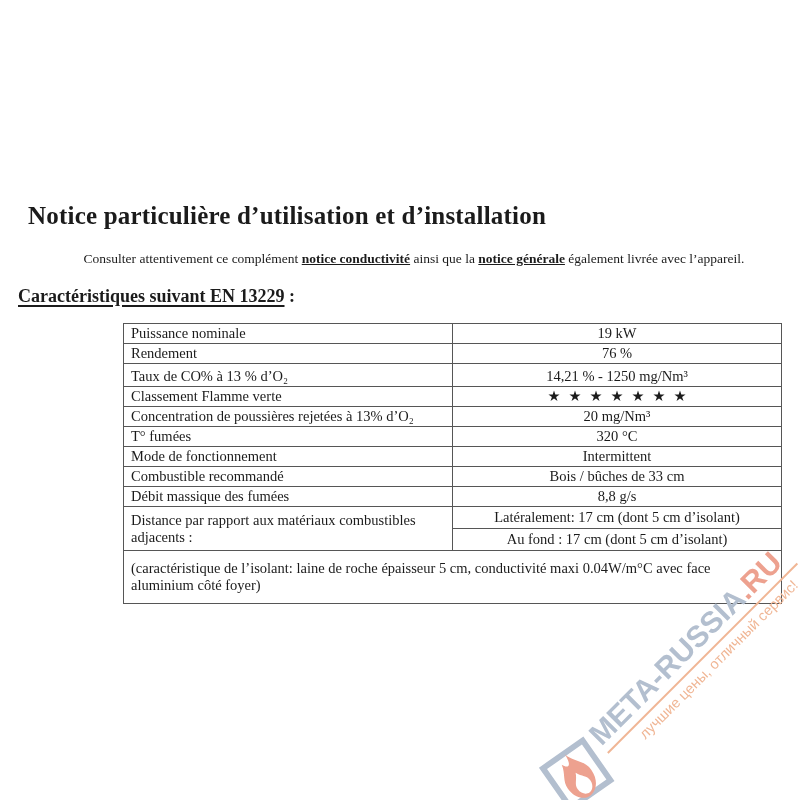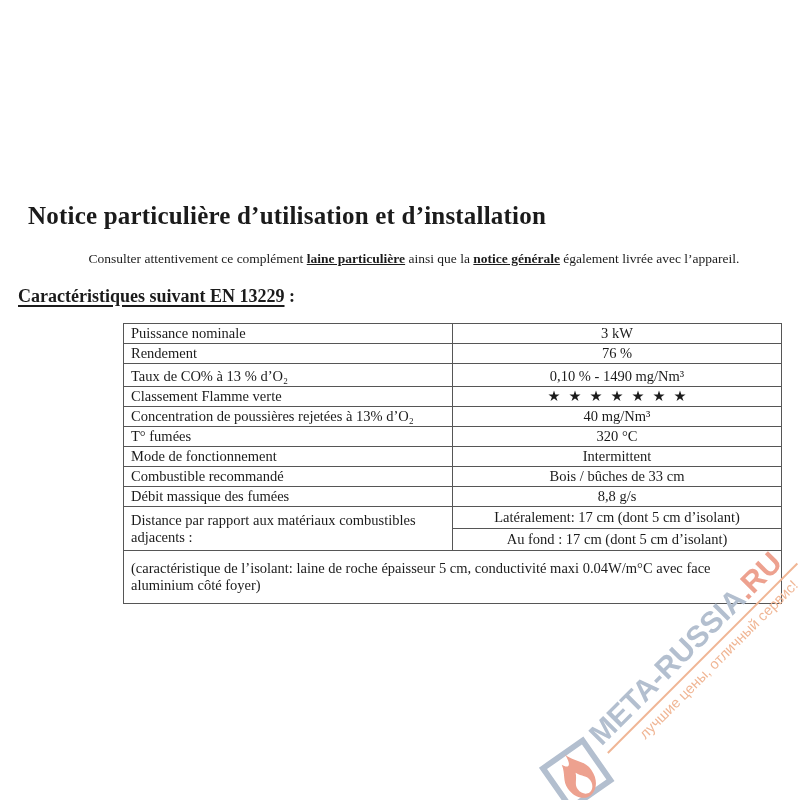--- a/index.html
+++ b/index.html
@@ -137,45 +137,45 @@
     color:var(--wm-tagline);
     padding-left:36px;
     white-space:nowrap;
   }
 </style>
 </head>
 <body>
 
 <h1 class="doc-title">Notice particulière d’utilisation et d’installation</h1>
 
-<p class="intro"><span>Consulter attentivement ce complément </span><span class="emph">laine particulière</span><span> ainsi que la </span><span class="emph">notice générale</span><span> également livrée avec l’appareil.</span></p>
+<p class="intro"><span>Consulter attentivement ce complément </span><span class="emph">notice conductivité</span><span> ainsi que la </span><span class="emph">notice générale</span><span> également livrée avec l’appareil.</span></p>
 
 <h2 class="section-heading"><span class="underlined">Caractéristiques suivant EN 13229</span><span> :</span></h2>
 
 <table class="specs">
   <tbody>
     <tr>
       <td class="label">Puissance nominale</td>
-      <td class="val">3 kW</td>
+      <td class="val">19 kW</td>
     </tr>
     <tr>
       <td class="label">Rendement</td>
       <td class="val">76 %</td>
     </tr>
     <tr class="taller">
       <td class="label">Taux de CO% à 13 % d’O₂</td>
-      <td class="val">0,10 %  - 1490 mg/Nm³</td>
+      <td class="val">14,21 %  - 1250 mg/Nm³</td>
     </tr>
     <tr>
       <td class="label">Classement Flamme verte</td>
       <td class="val stars-cell">★★★★★★★</td>
     </tr>
     <tr>
       <td class="label">Concentration de poussières rejetées à 13% d’O₂</td>
-      <td class="val">40 mg/Nm³</td>
+      <td class="val">20 mg/Nm³</td>
     </tr>
     <tr>
       <td class="label">T° fumées</td>
       <td class="val">320 °C</td>
     </tr>
     <tr>
       <td class="label">Mode de fonctionnement</td>
       <td class="val">Intermittent</td>
     </tr>
     <tr>

